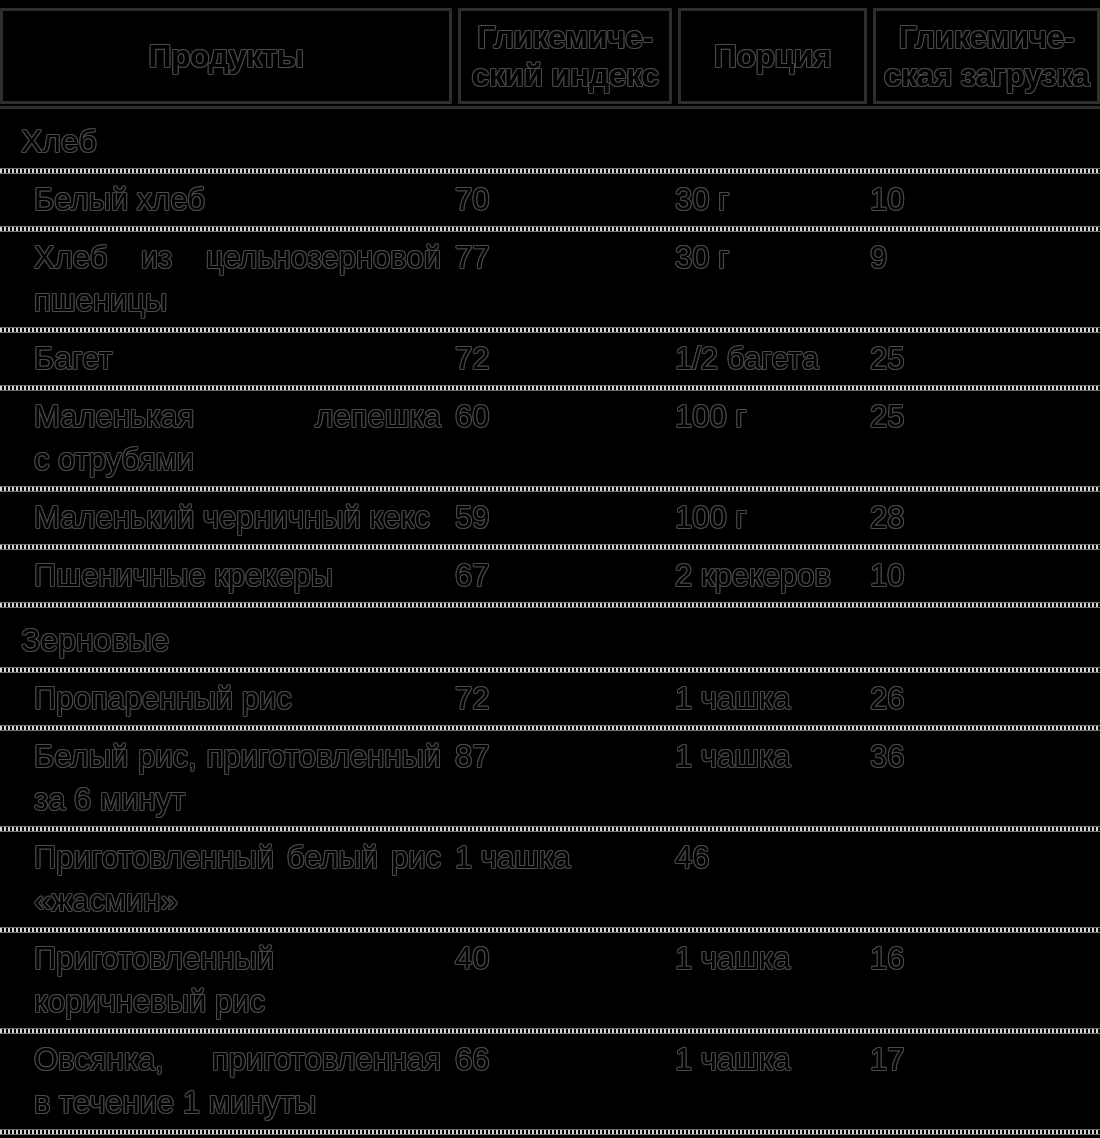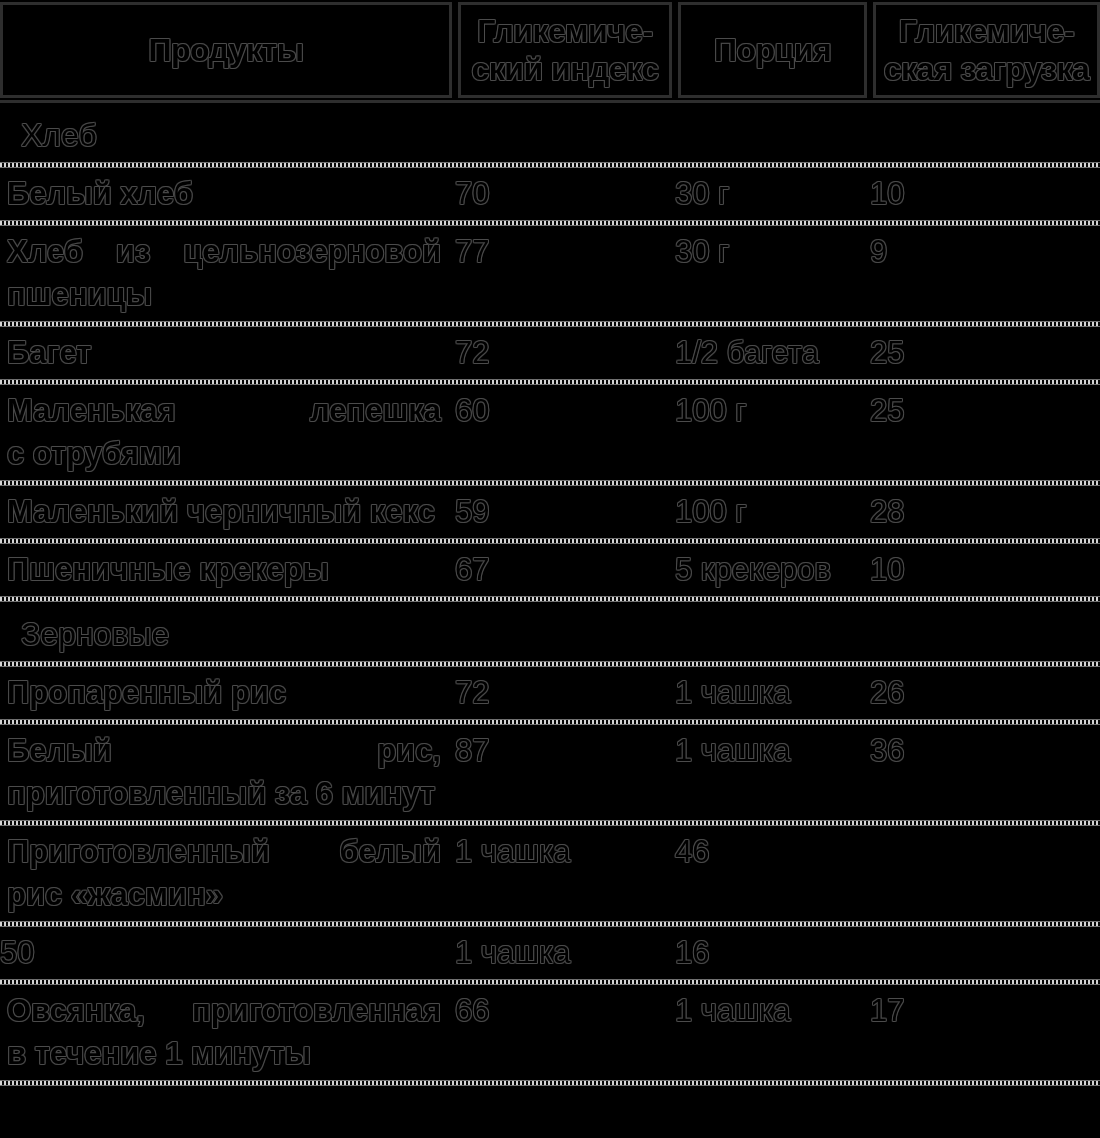--- a/index.html
+++ b/index.html
@@ -26,21 +26,21 @@
       0 1px 0 #4b4b4b, 0 -1px 0 #4b4b4b,
       1px 1px 0 #363636, -1px -1px 0 #363636,
       1px -1px 0 #363636, -1px 1px 0 #363636;
   }
 
   
   .header-row {
     display: grid;
     grid-template-columns: 455px 220px 195px 230px;
     align-items: stretch;
-    padding-top: 2px;
+    padding-top: 8px;
     height: 96px;
   }
   .hcell {
     border: 3px solid #2e2e2e;
     background: #000;
     margin: 0 3px;
     display: flex;
     align-items: center;
     justify-content: center;
     text-align: center;
@@ -79,24 +79,23 @@
   
   .row {
     display: grid;
     grid-template-columns: 455px 220px 195px 230px;
     align-items: start;
     padding: 4px 0 5px;
     font-size: 31px;
     line-height: 43px;
   }
   .cell-name {
-    padding-left: 7px;
+    padding-left: 34px;
     padding-right: 14px;
     text-align: justify;
-    font-weight: bold;
   }
   .cell-num {
     text-align: left;
   }
 </style>
 </head>
 <body>
 
 <div class="page">
 
@@ -149,21 +148,21 @@
     <div class="cell-name outline-text">Маленький черничный кекс</div>
     <div class="cell-num outline-text">59</div>
     <div class="cell-num outline-text">100 г</div>
     <div class="cell-num outline-text">28</div>
   </div>
   <div class="sep"></div>
 
   <div class="row">
     <div class="cell-name outline-text">Пшеничные крекеры</div>
     <div class="cell-num outline-text">67</div>
-    <div class="cell-num outline-text">5 крекеров</div>
+    <div class="cell-num outline-text">2 крекеров</div>
     <div class="cell-num outline-text">10</div>
   </div>
   <div class="sep"></div>
 
   <div class="section-row outline-text">Зерновые</div>
   <div class="sep"></div>
 
   <div class="row">
     <div class="cell-name outline-text">Пропаренный рис</div>
     <div class="cell-num outline-text">72</div>
@@ -181,21 +180,22 @@
   <div class="sep"></div>
 
   <div class="row">
     <div class="cell-name outline-text">Приготовленный белый рис «жасмин»</div>
     <div class="cell-num outline-text">1 чашка</div>
     <div class="cell-num outline-text">46</div>
   </div>
   <div class="sep"></div>
 
   <div class="row">
-    <div class="cell-num outline-text">50</div>
+    <div class="cell-name outline-text">Приготовленный коричневый рис</div>
+    <div class="cell-num outline-text">40</div>
     <div class="cell-num outline-text">1 чашка</div>
     <div class="cell-num outline-text">16</div>
   </div>
   <div class="sep"></div>
 
   <div class="row">
     <div class="cell-name outline-text">Овсянка, приготовленная в&nbsp;течение&nbsp;1&nbsp;минуты</div>
     <div class="cell-num outline-text">66</div>
     <div class="cell-num outline-text">1 чашка</div>
     <div class="cell-num outline-text">17</div>

